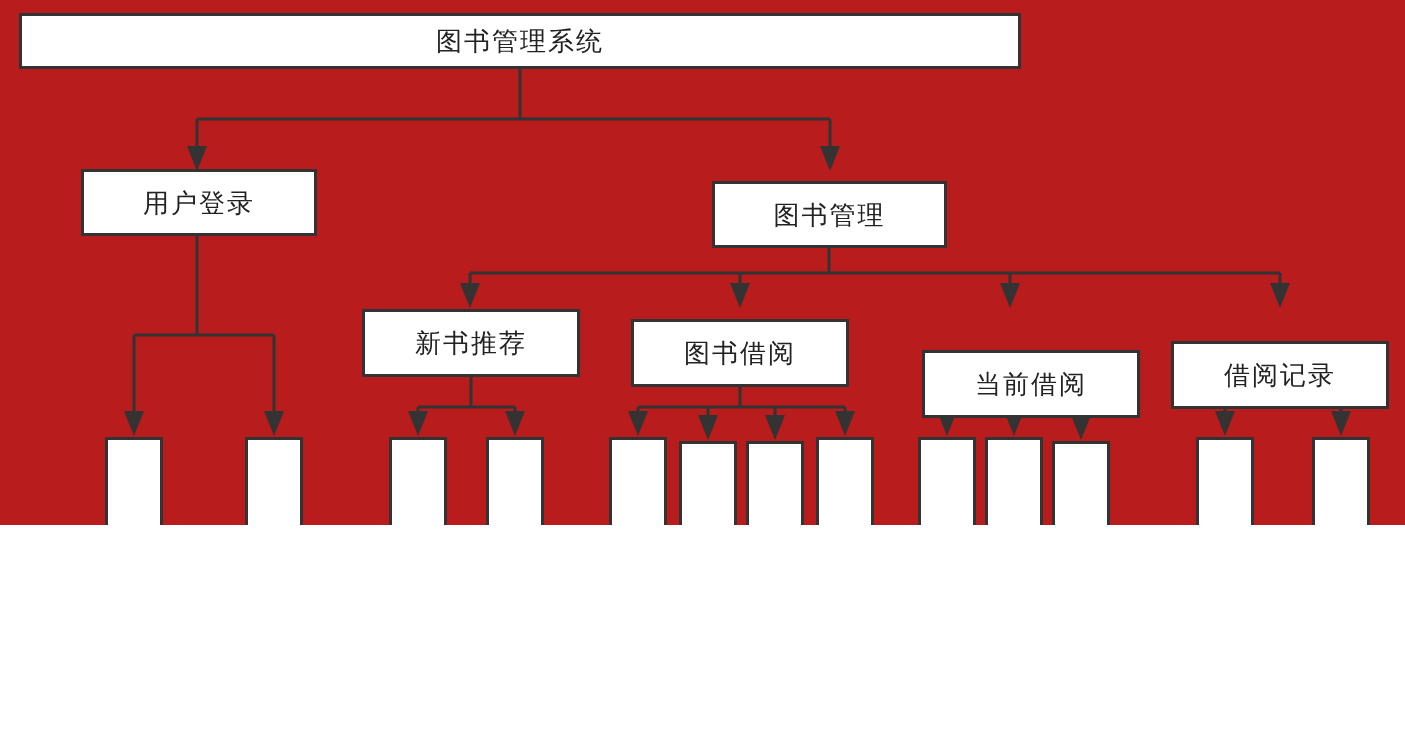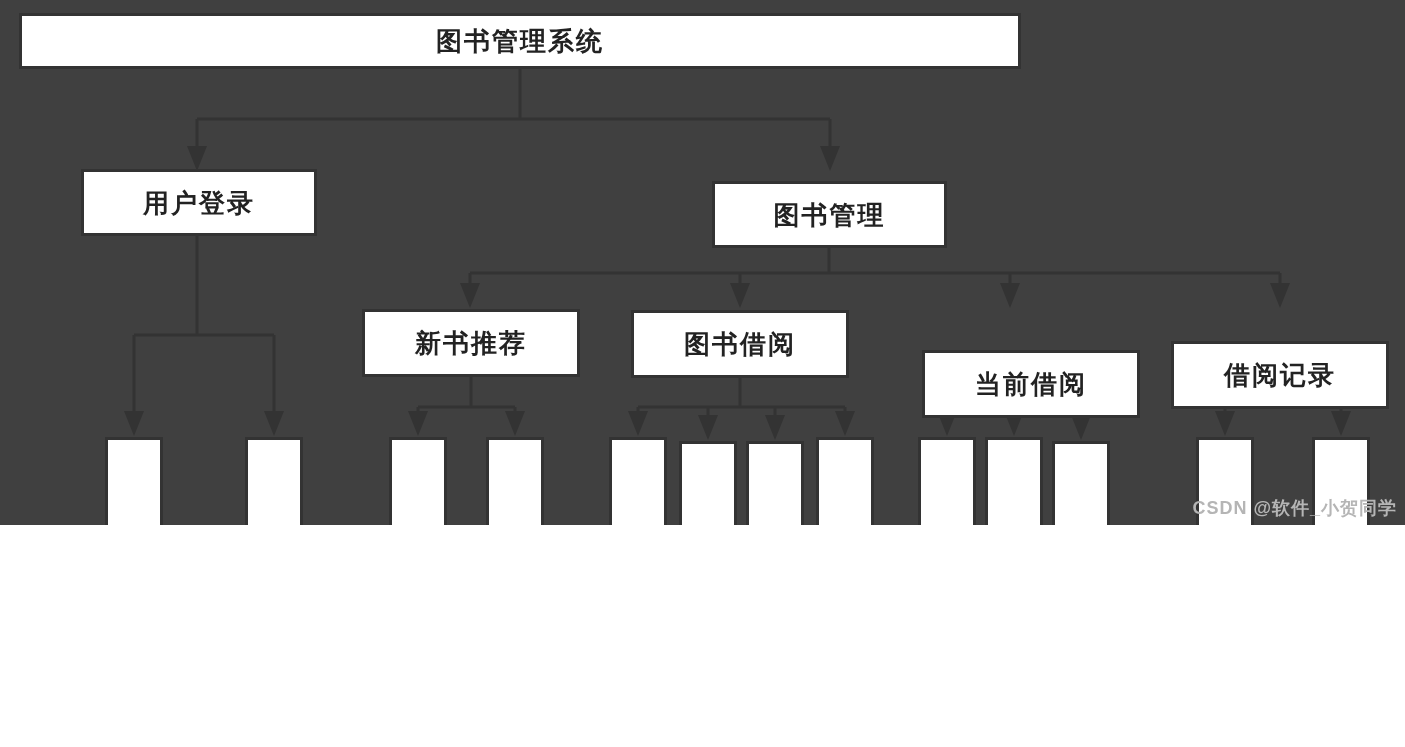--- a/index.html
+++ b/index.html
@@ -4,24 +4,23 @@
 <style>
   html, body {
     margin: 0;
     padding: 0;
     background: #ffffff;
   }
   .canvas {
     position: relative;
     width: 1405px;
     height: 525px;
-    background: #404040;
+    background: #b91c1c;
     font-family: "Liberation Sans", sans-serif;
     overflow: hidden;
-    font-weight: bold;
   }
   svg.connectors {
     position: absolute;
     left: 0;
     top: 0;
     width: 1405px;
     height: 747px;
   }
   .node {
     position: absolute;
@@ -114,21 +113,21 @@
       <polygon points="1331,411 1351,411 1341,436"></polygon>
     </g>
   </svg>
 
   <div class="node hbox" style="left:19px; top:13px; width:1002px; height:56px;">图书管理系统</div>
 
   <div class="node hbox" style="left:81px; top:169px; width:236px; height:67px;">用户登录</div>
   <div class="node hbox" style="left:712px; top:169px; width:235px; height:67px;margin-top:12px;">图书管理</div>
 
   <div class="node hbox" style="left:362px; top:309px; width:218px; height:68px;">新书推荐</div>
-  <div class="node hbox" style="left:631px; top:310px; width:218px; height:68px;">图书借阅</div>
+  <div class="node hbox" style="left:631px; top:319px; width:218px; height:68px;">图书借阅</div>
   <div class="node hbox" style="left:922px; top:309px; width:218px; height:68px;margin-top:41px;">当前借阅</div>
   <div class="node hbox" style="left:1171px; top:309px; width:218px; height:68px;margin-top:32px;">借阅记录</div>
 
   <div class="node vbox" style="left:105px;">用户登录</div>
   <div class="node vbox" style="left:245px;">注销登录</div>
 
   <div class="node vbox" style="left:389px;">查询图书</div>
   <div class="node vbox" style="left:486px;">借阅图书</div>
 
   <div class="node vbox" style="left:609px;">查询图书</div>
@@ -136,15 +135,14 @@
   <div class="node vbox admin" style="left:746px;">编辑图书（管理员）</div>
   <div class="node vbox" style="left:816px;">借阅图书</div>
 
   <div class="node vbox" style="left:918px;">查询图书</div>
   <div class="node vbox" style="left:985px;">归还图书</div>
   <div class="node vbox admin" style="left:1052px;">确认归还（管理员）</div>
 
   <div class="node vbox" style="left:1196px;">新增借阅记录</div>
   <div class="node vbox" style="left:1312px;">查询借阅记录</div>
 
-  <div class="watermark">CSDN @软件_小贺同学</div>
 
 </div>
 
 </body></html>

